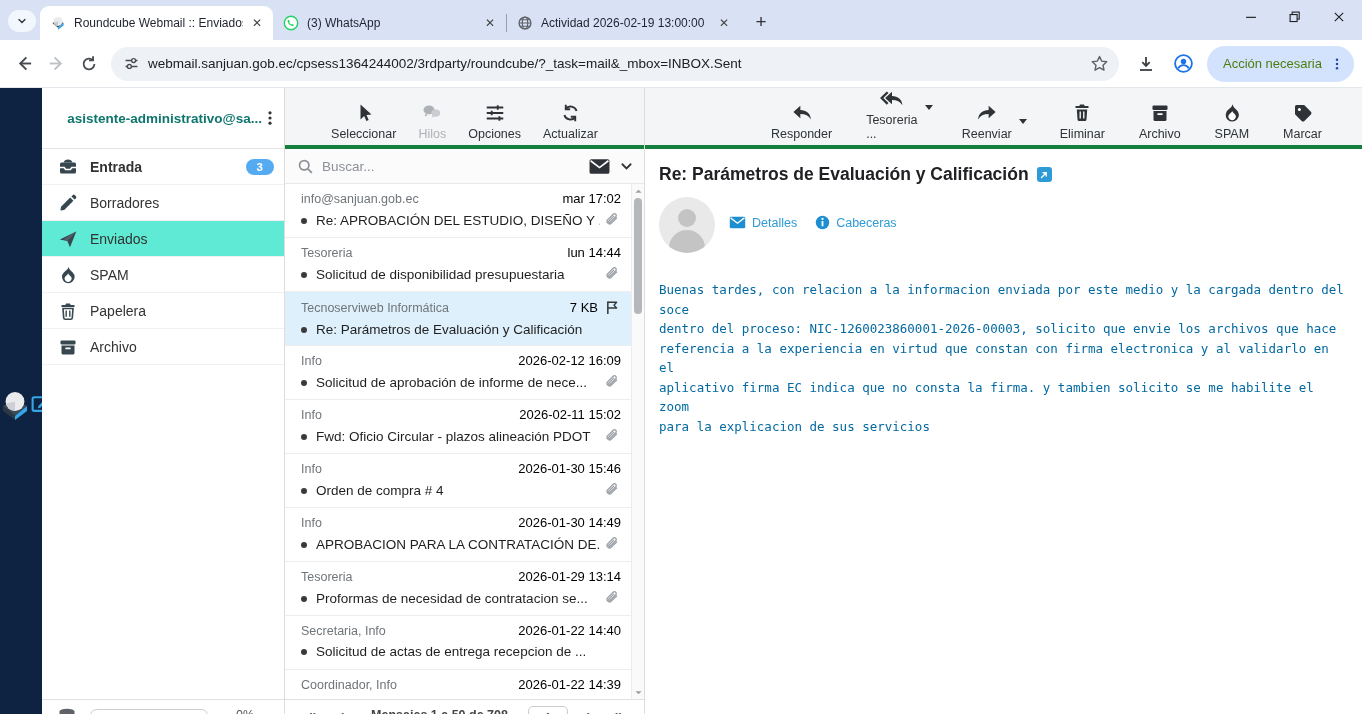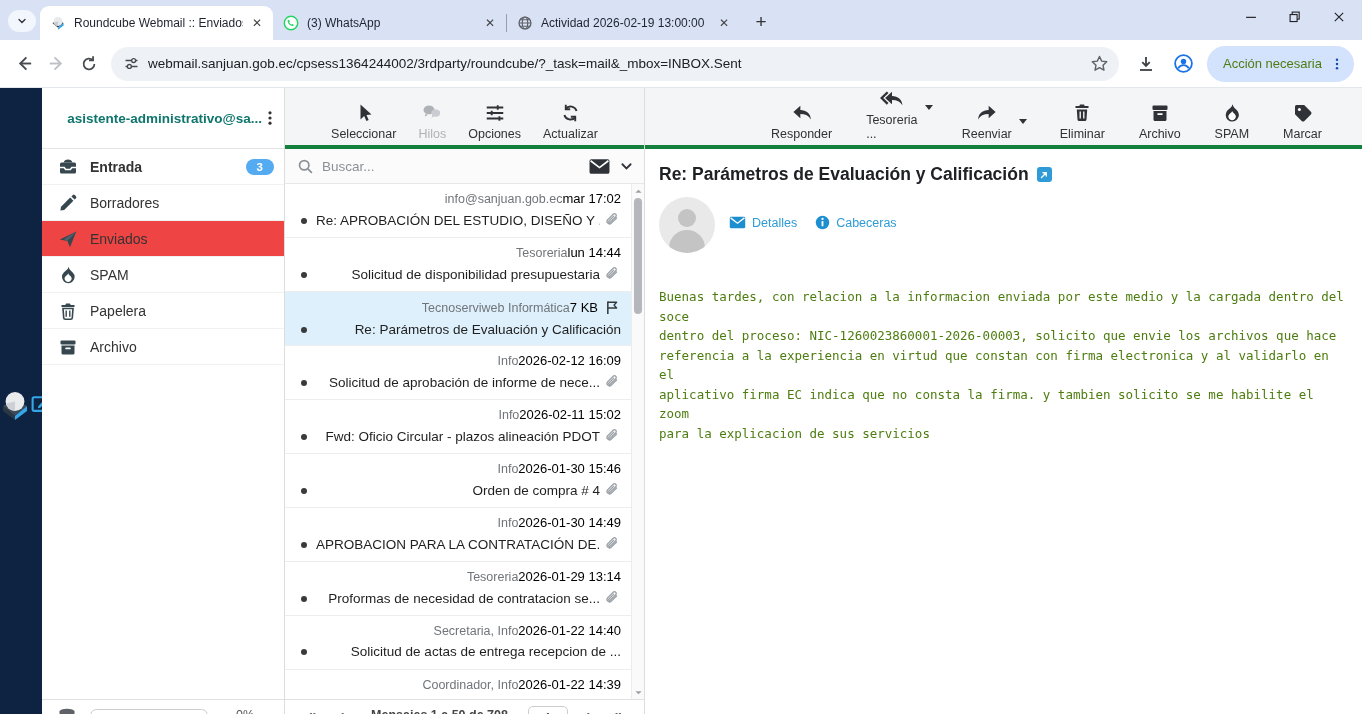--- a/index.html
+++ b/index.html
@@ -39,41 +39,41 @@
   .tm-item.cp { color:#ff6c2c; font-weight:bold; font-style:italic; font-size:13px; }
   .tm-bottom { margin-top:auto; margin-bottom:-13px; display:flex; flex-direction:column; }
   .tm-item.power { color:#e8453c; }
   .tm-item.help { font-size:19px; font-weight:bold; }
 
   
   .folders { width:243px; flex:0 0 243px; border-right:1px solid #ddd; position:relative; overflow:hidden; background:#fff; }
   .account-row { height:61px; border-bottom:1px solid #e4e4e4; display:flex; align-items:center; padding:0 6px 0 16px; cursor:pointer; }
   .account-name { flex:1; font-size:13.5px; font-weight:bold; color:#0f766e; white-space:nowrap; overflow:hidden;text-align:right; }
   .folder-item { height:36px; display:flex; align-items:center; padding:0 10px 0 16px; border-bottom:1px solid #f1f1f1; cursor:pointer; color:#37474f; }
-  .folder-item.sel { background:#ef4444; }
+  .folder-item.sel { background:#5eead4; }
   .folder-item .f-ico { width:20px; height:20px; margin-right:12px; flex:0 0 20px; }
   .folder-item .f-label { font-size:14px; color:#333; flex:1; }
   .folder-item.bold .f-label { font-weight:bold; }
   .badge { background:#54abf2; color:#fff; font-size:11.5px; font-weight:bold; border-radius:9px; padding:2px 11px; }
   .folders-footer { position:absolute; left:0; right:0; top:611px; height:40px; border-top:1px solid #e0e0e0; display:flex; align-items:flex-start; padding:7px 14px 0 14px; gap:12px; }
   .quota-bar { width:118px; height:13px; border:1px solid #ccc; border-radius:7px; background:#fff; margin-top:2px; }
   .quota-pct { font-size:12.5px; color:#555; margin-left:16px; margin-top:1px; }
 
   
   .mlist { width:360px; flex:0 0 360px; border-right:1px solid #ddd; position:relative; overflow:hidden; background:#fff; }
   .panel-toolbar { height:61px; background:#f4f5f6; border-bottom:4px solid #15803d; display:flex; align-items:flex-end; justify-content:center; gap:10px; }
   .ptb-btn { display:flex; flex-direction:column; align-items:center; justify-content:center; color:#2f3337; font-size:12.5px; cursor:pointer; padding:4px 6px; position:relative; }
   .ptb-btn svg { margin-bottom:3px; }
   .ptb-btn.disabled { color:#aeb2b6; cursor:default; }
   .ptb-caret { position:absolute; right:-9px; top:21px; width:0; height:0; border-left:4px solid transparent; border-right:4px solid transparent; border-top:5px solid #2f3337; cursor:pointer; }
   .search-row { height:35px; background:#fbfbfc; border-bottom:1px solid #e8e8e8; display:flex; align-items:center; padding:0 10px 0 12px; }
   .search-row input { flex:1; border:0; outline:0; background:transparent; font-size:13.5px; color:#333; margin-left:8px; font-family:"Liberation Sans", sans-serif; }
   .search-row input::placeholder { color:#8b9095; }
   .rows { position:absolute; top:96px; left:0; right:13px; bottom:19px; overflow:hidden; }
-  .mrow { height:54px; padding:7px 10px 0 16px; border-bottom:1px solid #ededed; cursor:pointer;text-align:right; }
+  .mrow { height:54px; padding:7px 10px 0 16px; border-bottom:1px solid #ededed; cursor:pointer; }
   .mrow.selected { background:#def0fb; }
   .mrow-top { display:flex; align-items:center; }
   .msender { flex:1; font-size:12.5px; color:#70757a; white-space:nowrap; overflow:hidden; }
   .mmeta { display:flex; align-items:center; gap:6px; font-size:13px; color:#000000; }
   .mrow-bottom { display:flex; align-items:center; margin-top:6px; }
   .dot { width:6px; height:6px; border-radius:3px; background:#3a3a3a; margin-right:9px; flex:0 0 6px; }
   .msubject { flex:1; font-size:13.5px; color:#1f1f1f; white-space:nowrap; overflow:hidden; }
   .clip { color:#9aa0a6; flex:0 0 17px; margin-left:4px; }
   .flagico { color:#33383d; }
   
@@ -93,21 +93,21 @@
   .extlink { width:15px; height:15px; border-radius:3px; background:#2e9bd6; margin-left:8px; display:flex; align-items:center; justify-content:center; cursor:pointer; }
   .sender-block { display:flex; padding:12px 16px 0 14px; }
   .avatar { width:56px; height:56px; border-radius:28px; background:#e9e9e9; overflow:hidden; position:relative; flex:0 0 56px; }
   .avatar .head { position:absolute; left:19px; top:12px; width:18px; height:18px; border-radius:9px; background:#c4c4c4; }
   .avatar .body { position:absolute; left:10px; top:33px; width:36px; height:26px; border-radius:18px 18px 0 0; background:#c4c4c4; }
   .sender-lines { margin-left:14px; padding-top:7px; }
   .to-line { font-size:13px; color:#333; }
   .to-link { color:#2e9bd6; cursor:pointer; }
   .hdr-actions { display:flex; align-items:center; gap:18px; margin-top:11px; }
   .hdr-action { display:flex; align-items:center; gap:6px; font-size:12.5px; color:#2e9bd6; cursor:pointer; }
-  .msg-body { margin:34px 16px 0 14px; font-family:"DejaVu Sans Mono", monospace; font-size:12.5px; line-height:19.5px; color:#4d7c0f; white-space:pre-wrap; max-width:712px; }
+  .msg-body { margin:27px 16px 0 14px; font-family:"DejaVu Sans Mono", monospace; font-size:12.5px; line-height:19.5px; color:#0369a1; white-space:pre-wrap; max-width:712px; }
 
   svg { display:block; }
 </style>
 </head>
 <body>
 
 <div class="tabstrip">
   <div class="tabsearch">
     <svg width="12" height="12" viewBox="0 0 20 20">
         <path d="M5 7.5 10 12.5 15 7.5" fill="none" stroke="#333" stroke-width="2.2" stroke-linecap="round"></path>

